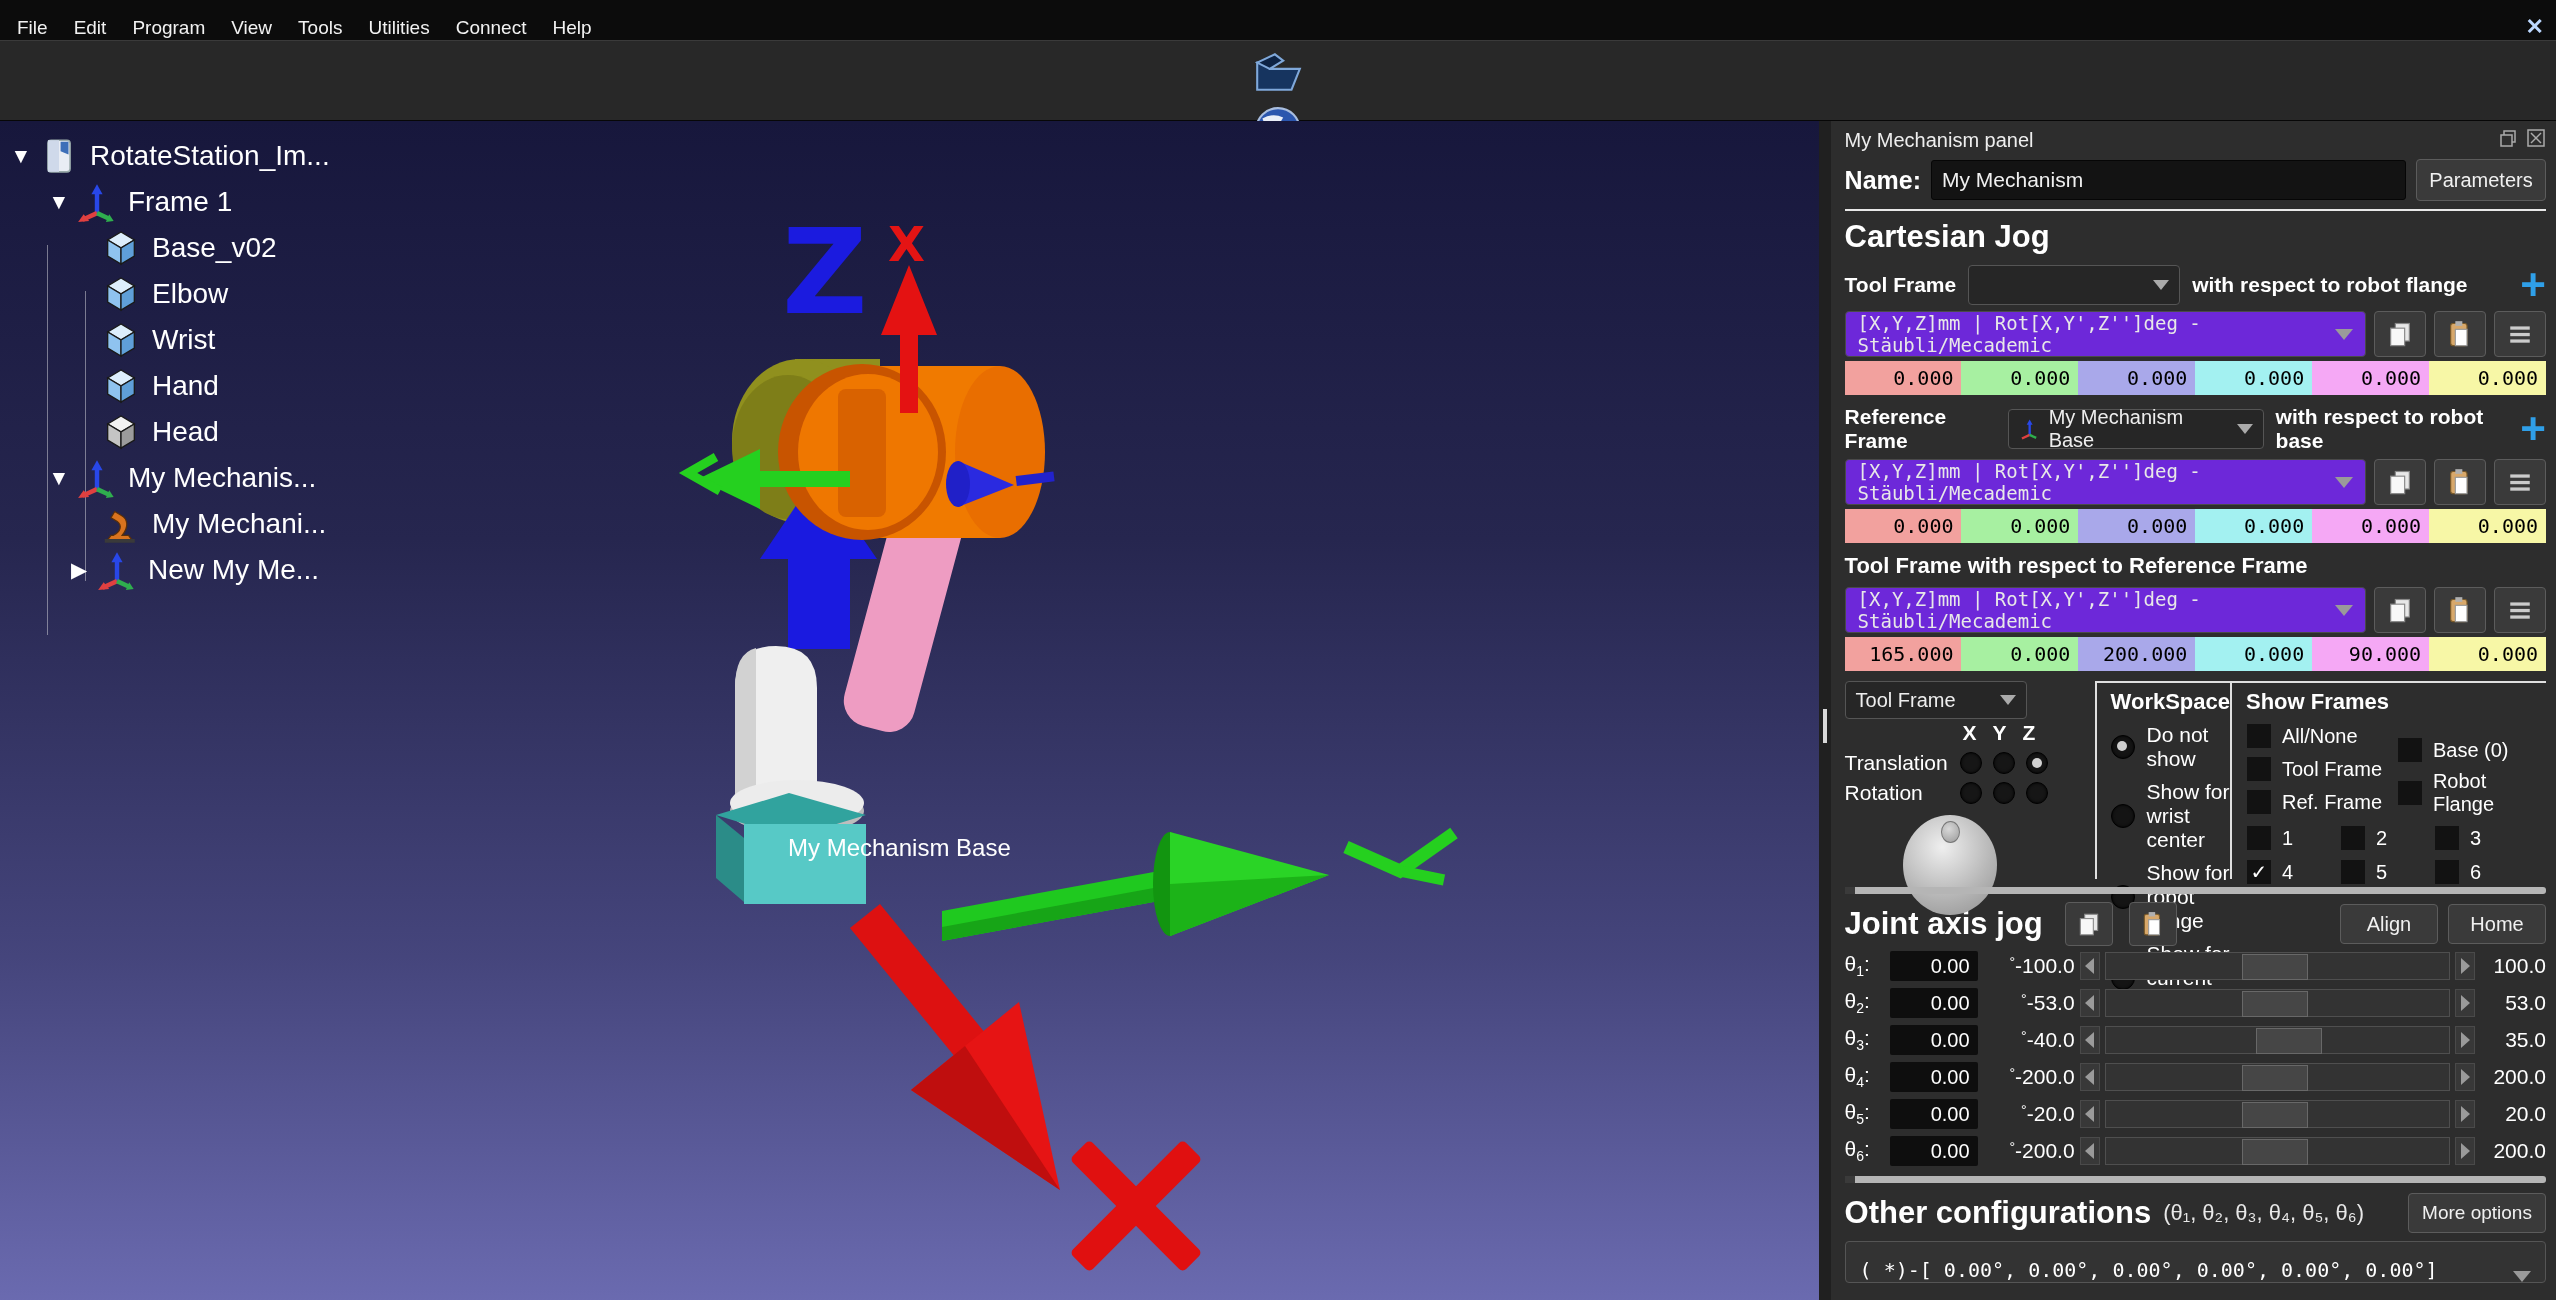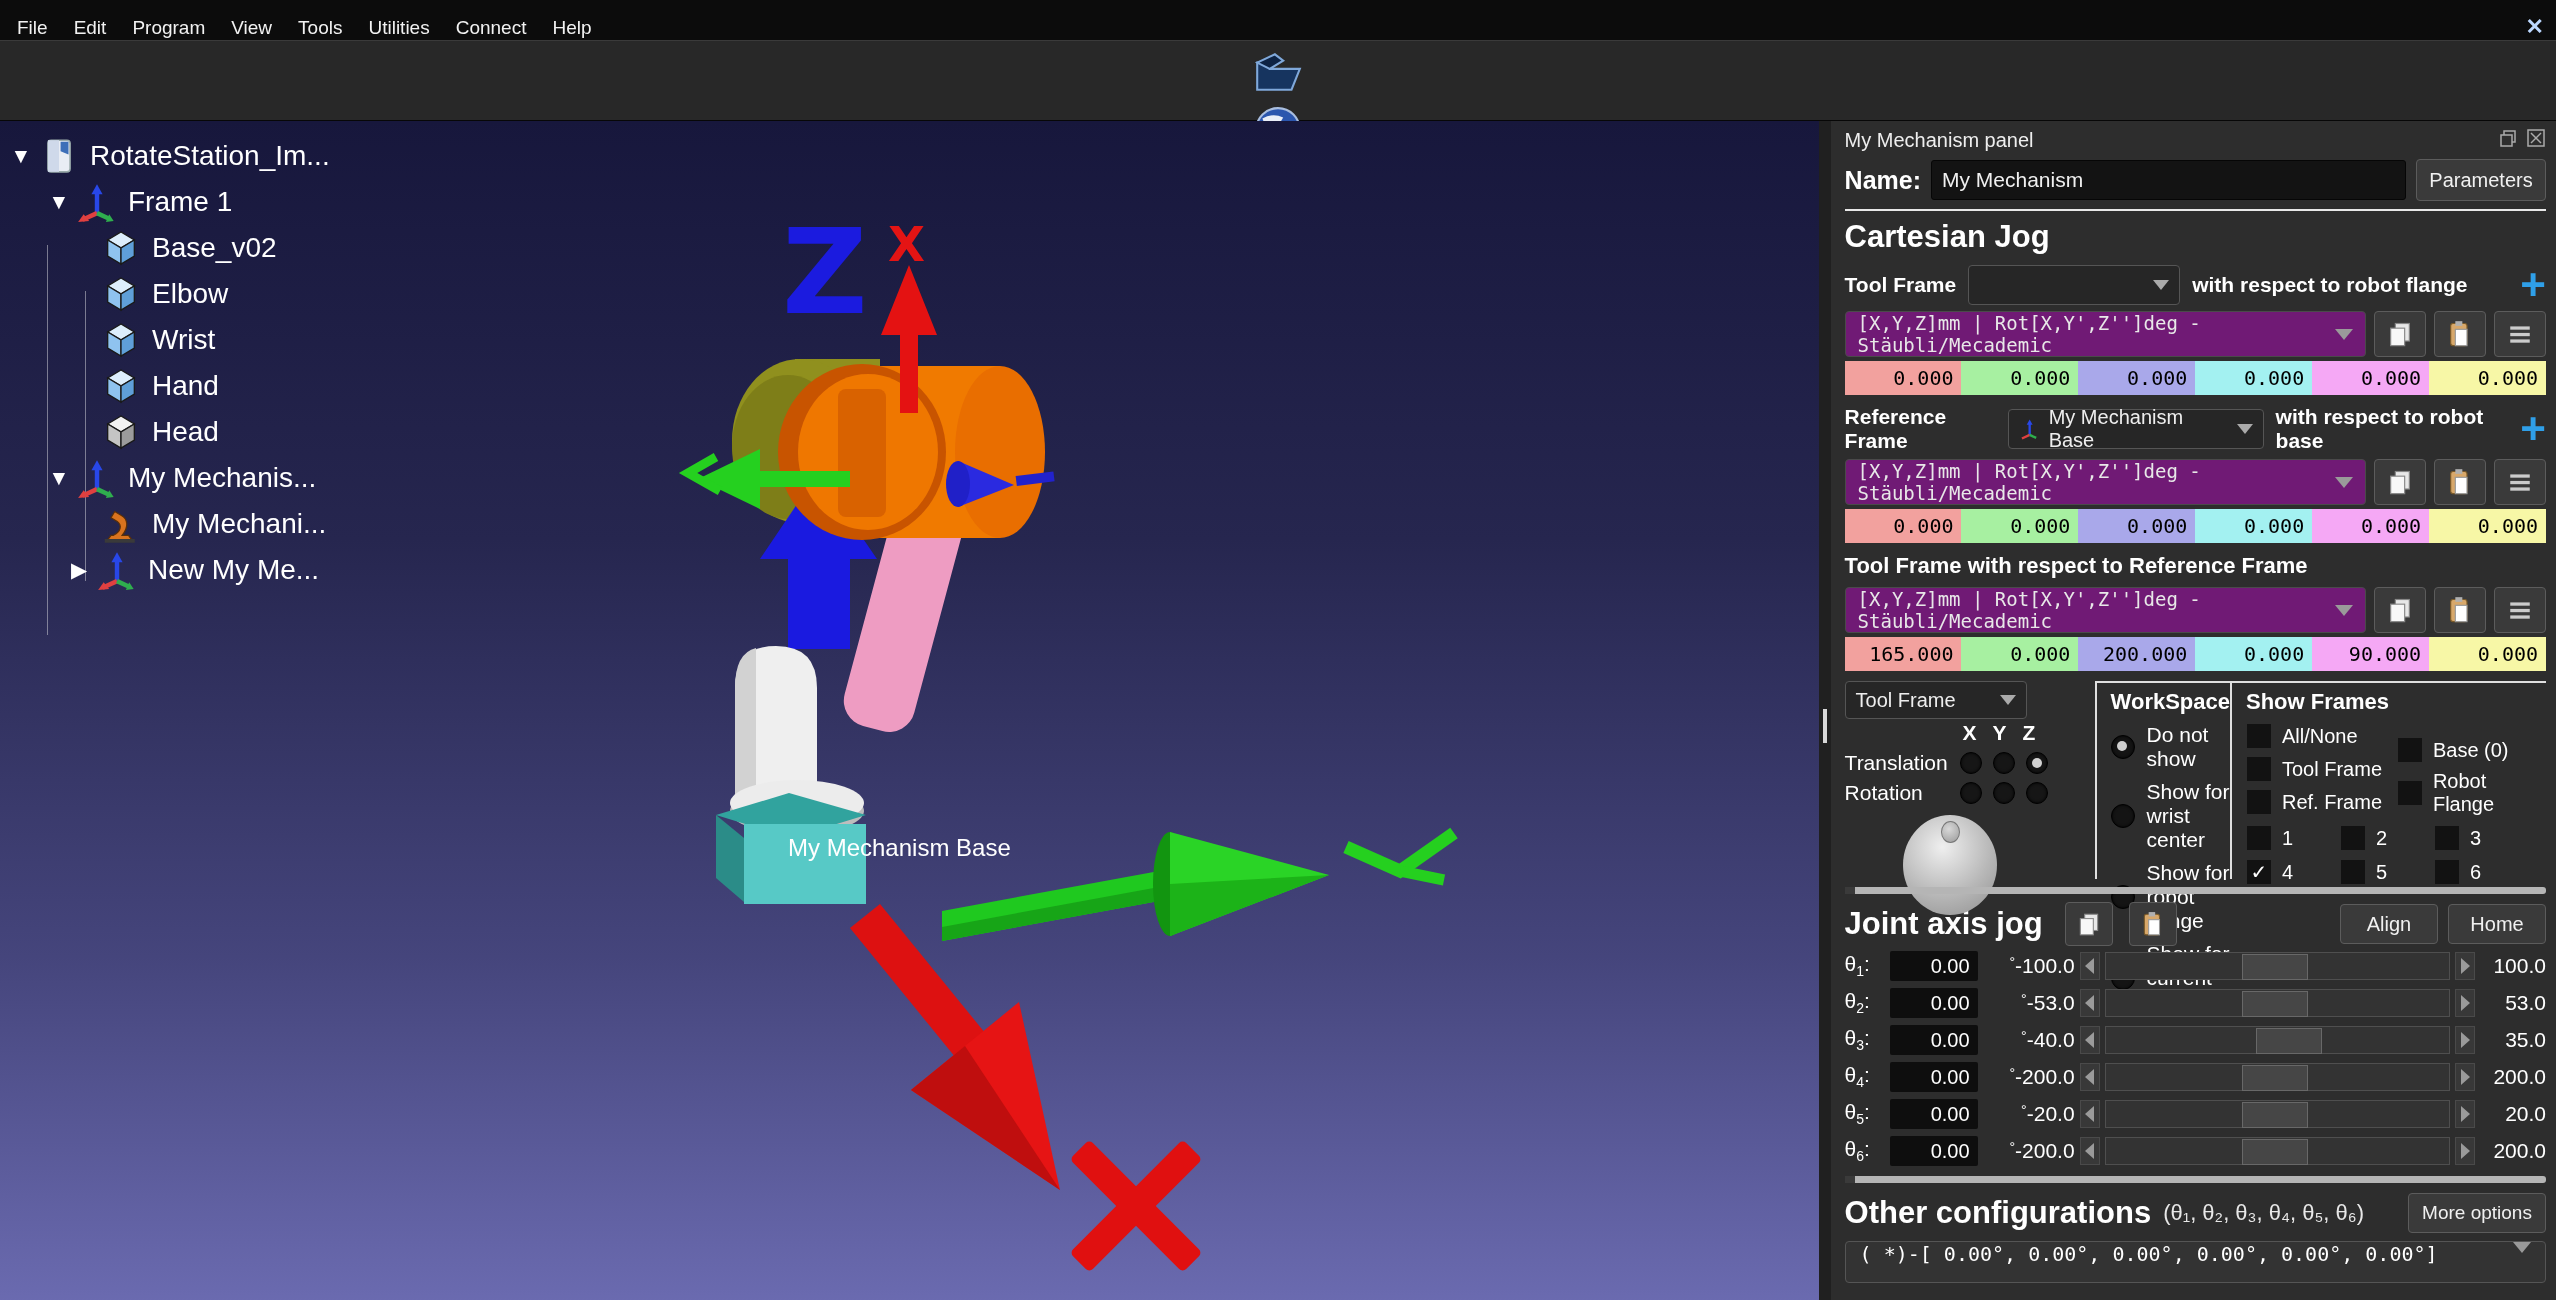--- a/index.html
+++ b/index.html
@@ -53,21 +53,21 @@
   .h-sub{font-size:22px;font-weight:bold;margin:10px 0 8px 0;}
 
   .frame-row{display:flex;align-items:center;gap:12px;margin:6px 0;}
   .blab{font-size:21px;font-weight:bold;}
   .dd{background:#262626;border:1px solid #555;border-radius:4px;height:38px;display:flex;align-items:center;
       padding:0 10px;font-size:20px;color:#eee;gap:8px;}
   .dd .caret{margin-left:auto;width:0;height:0;border-left:8px solid transparent;border-right:8px solid transparent;border-top:10px solid #aaa;}
   .plus{margin-left:auto;color:#2f9fe8;font-size:44px;font-weight:bold;line-height:30px;}
 
   .fmt-row{display:flex;align-items:center;gap:8px;margin:6px 0 4px 0;}
-  .fmt-dd{flex:1;height:44px;background:#701a75;border:1px solid #4a4a4a;border-radius:4px;display:flex;align-items:center;
+  .fmt-dd{flex:1;height:44px;background:#6d28d9;border:1px solid #4a4a4a;border-radius:4px;display:flex;align-items:center;
           padding:0 12px;font-family:"DejaVu Sans Mono",monospace;font-size:19px;color:#e8e8e8;}
   .fmt-dd .caret{margin-left:auto;width:0;height:0;border-left:9px solid transparent;border-right:9px solid transparent;border-top:11px solid #9a9a9a;}
   .sq-btn{width:50px;height:44px;}
 
   .valrow{display:flex;height:34px;margin:2px 0 10px 0;}
   .vcell{flex:1;display:flex;align-items:center;justify-content:flex-end;padding-right:8px;
          font-family:"DejaVu Sans Mono",monospace;font-size:20px;color:#000;}
 
   
   .controls{display:flex;margin-top:6px;height:198px;}
@@ -121,21 +121,21 @@
   .track{flex:1;height:28px;background:#333;border:1px solid #4f4f4f;position:relative;box-sizing:border-box;}
   .thumb{position:absolute;top:1px;left:calc(49% - 32px);width:64px;height:24px;background:#464646;border:1px solid #686868;}
   .jrow.r3 .thumb{left:calc(53% - 32px);}
   .jmax{width:66px;flex:0 0 66px;text-align:right;font-size:21px;}
 
   
   .oc-head{display:flex;align-items:center;gap:12px;margin-top:10px;}
   .oc-title{font-size:31px;font-weight:bold;}
   .oc-sub{font-size:22px;color:#e8e8e8;}
   .mo-btn{width:136px;height:38px;margin-left:auto;font-size:19px;}
-  .oc-dd{height:40px;background:#333;border:1px solid #555;border-radius:4px;display:flex;align-items:flex-start;
+  .oc-dd{height:40px;background:#333;border:1px solid #555;border-radius:4px;display:flex;align-items:flex-end;
          padding:0 14px;font-family:"DejaVu Sans Mono",monospace;font-size:20px;margin-top:8px;}
   .oc-dd .caret{margin-left:auto;width:0;height:0;border-left:9px solid transparent;border-right:9px solid transparent;border-top:11px solid #9a9a9a;}
 
   .vp-label{font-family:"Liberation Sans",sans-serif;}
 </style>
 </head>
 <body>
 
 <div id="app">
 

